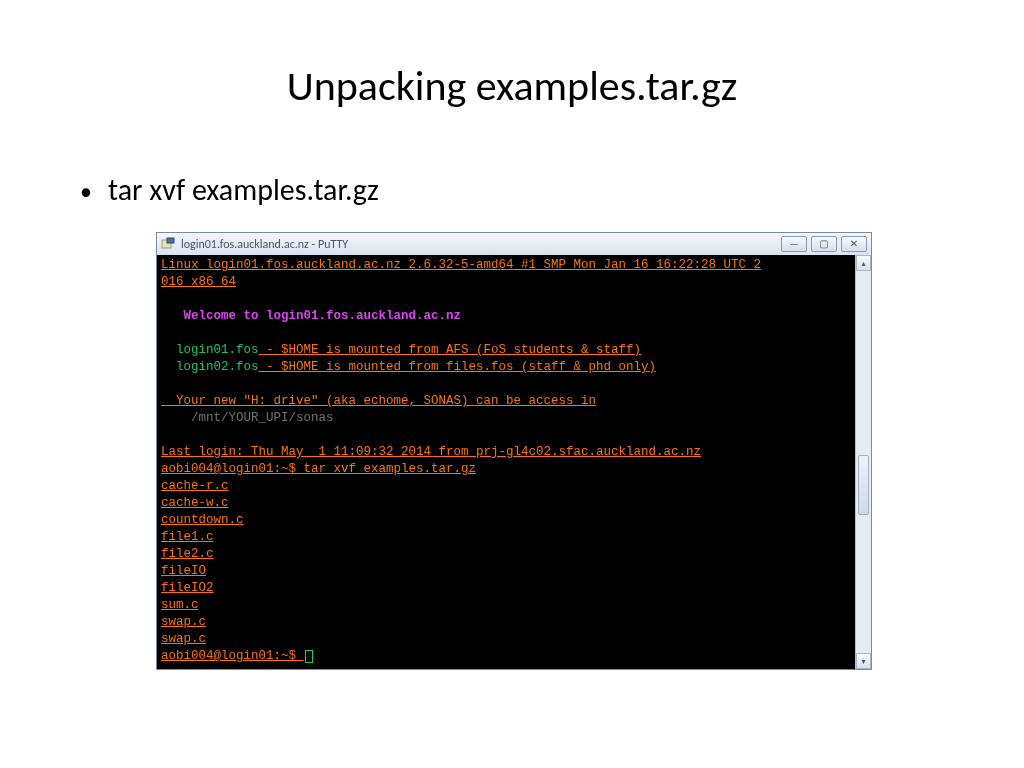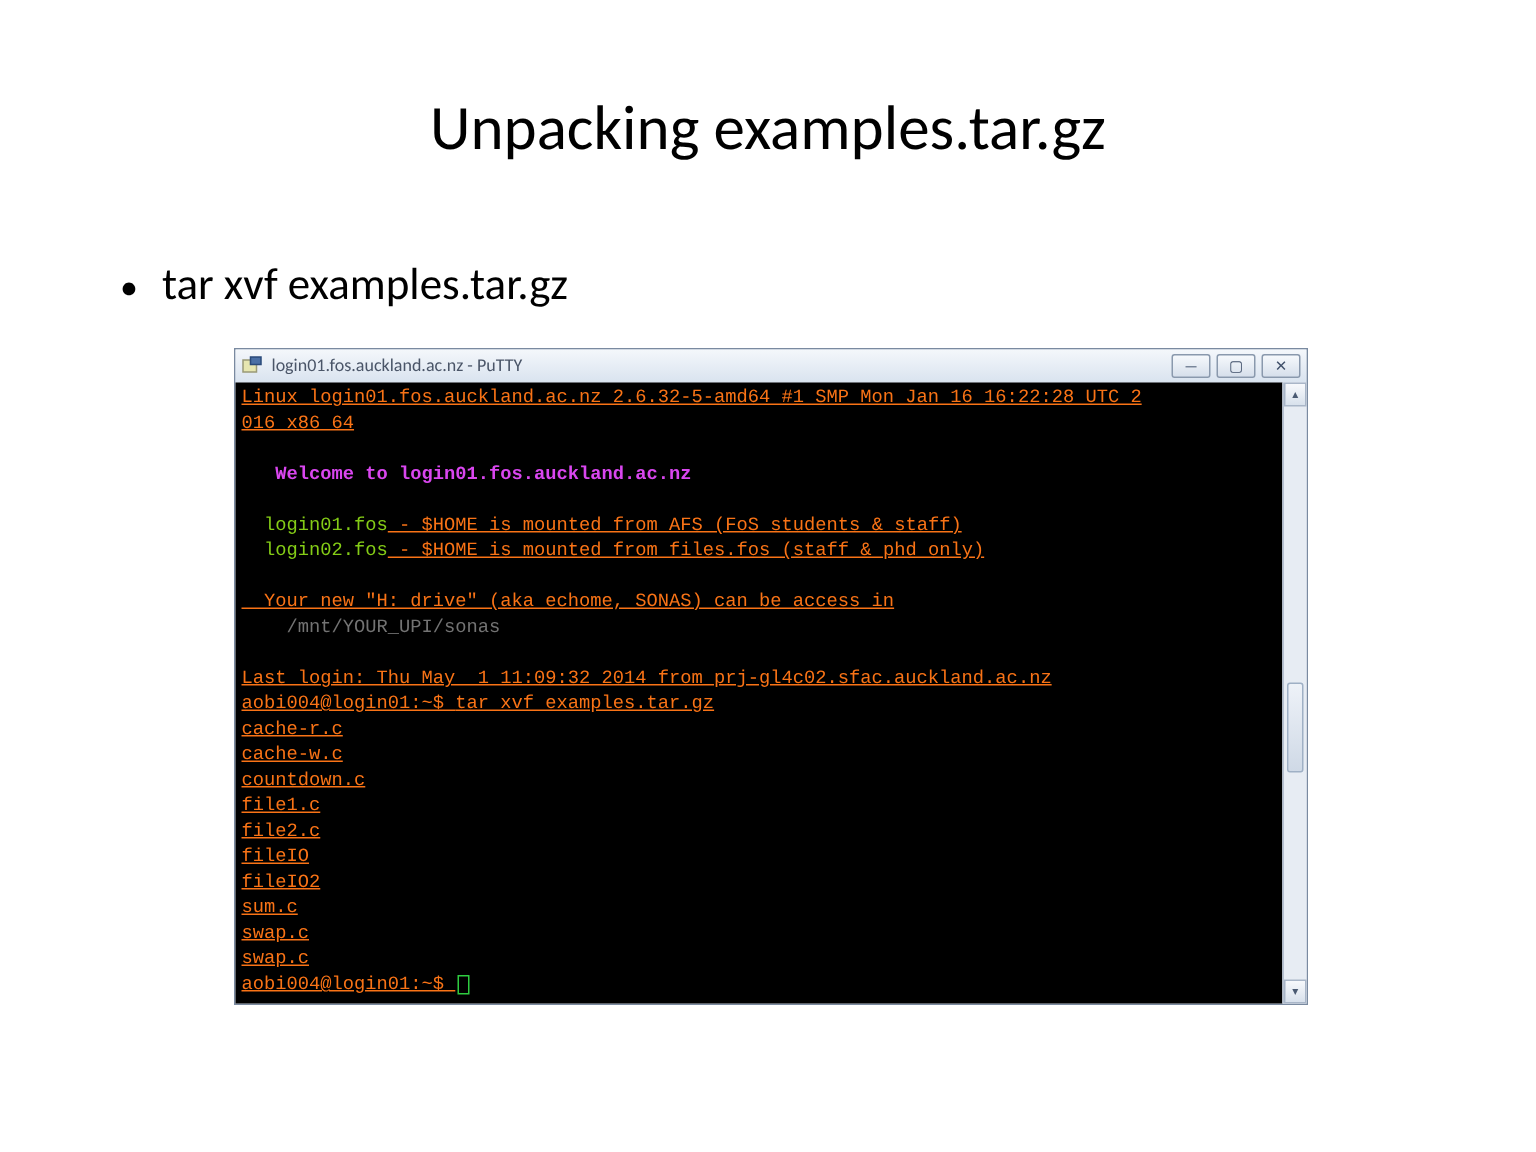--- a/index.html
+++ b/index.html
@@ -95,21 +95,21 @@
   .scroll-arrow.down { bottom: 0; }
   .scroll-thumb {
     position: absolute;
     left: 2px; right: 2px;
     top: 200px; height: 60px;
     background: linear-gradient(#eef2f8,#cfd9e6);
     border: 1px solid #9fb0c5;
     border-radius: 2px;
   }
   .t-red { color: #d946ef; font-weight: bold; }
-  .t-green { color: #84cc16; }
+  .t-green { color: #22c55e; }
   .t-yellow { color: #737373; }
   .t-white { color: #f97316; text-decoration: underline; }
   .cursor-box {
     display: inline-block;
     width: 8px; height: 13px;
     border: 1px solid #2ecc40;
     vertical-align: text-bottom;
     margin-left: 1px;
   }
 </style>

